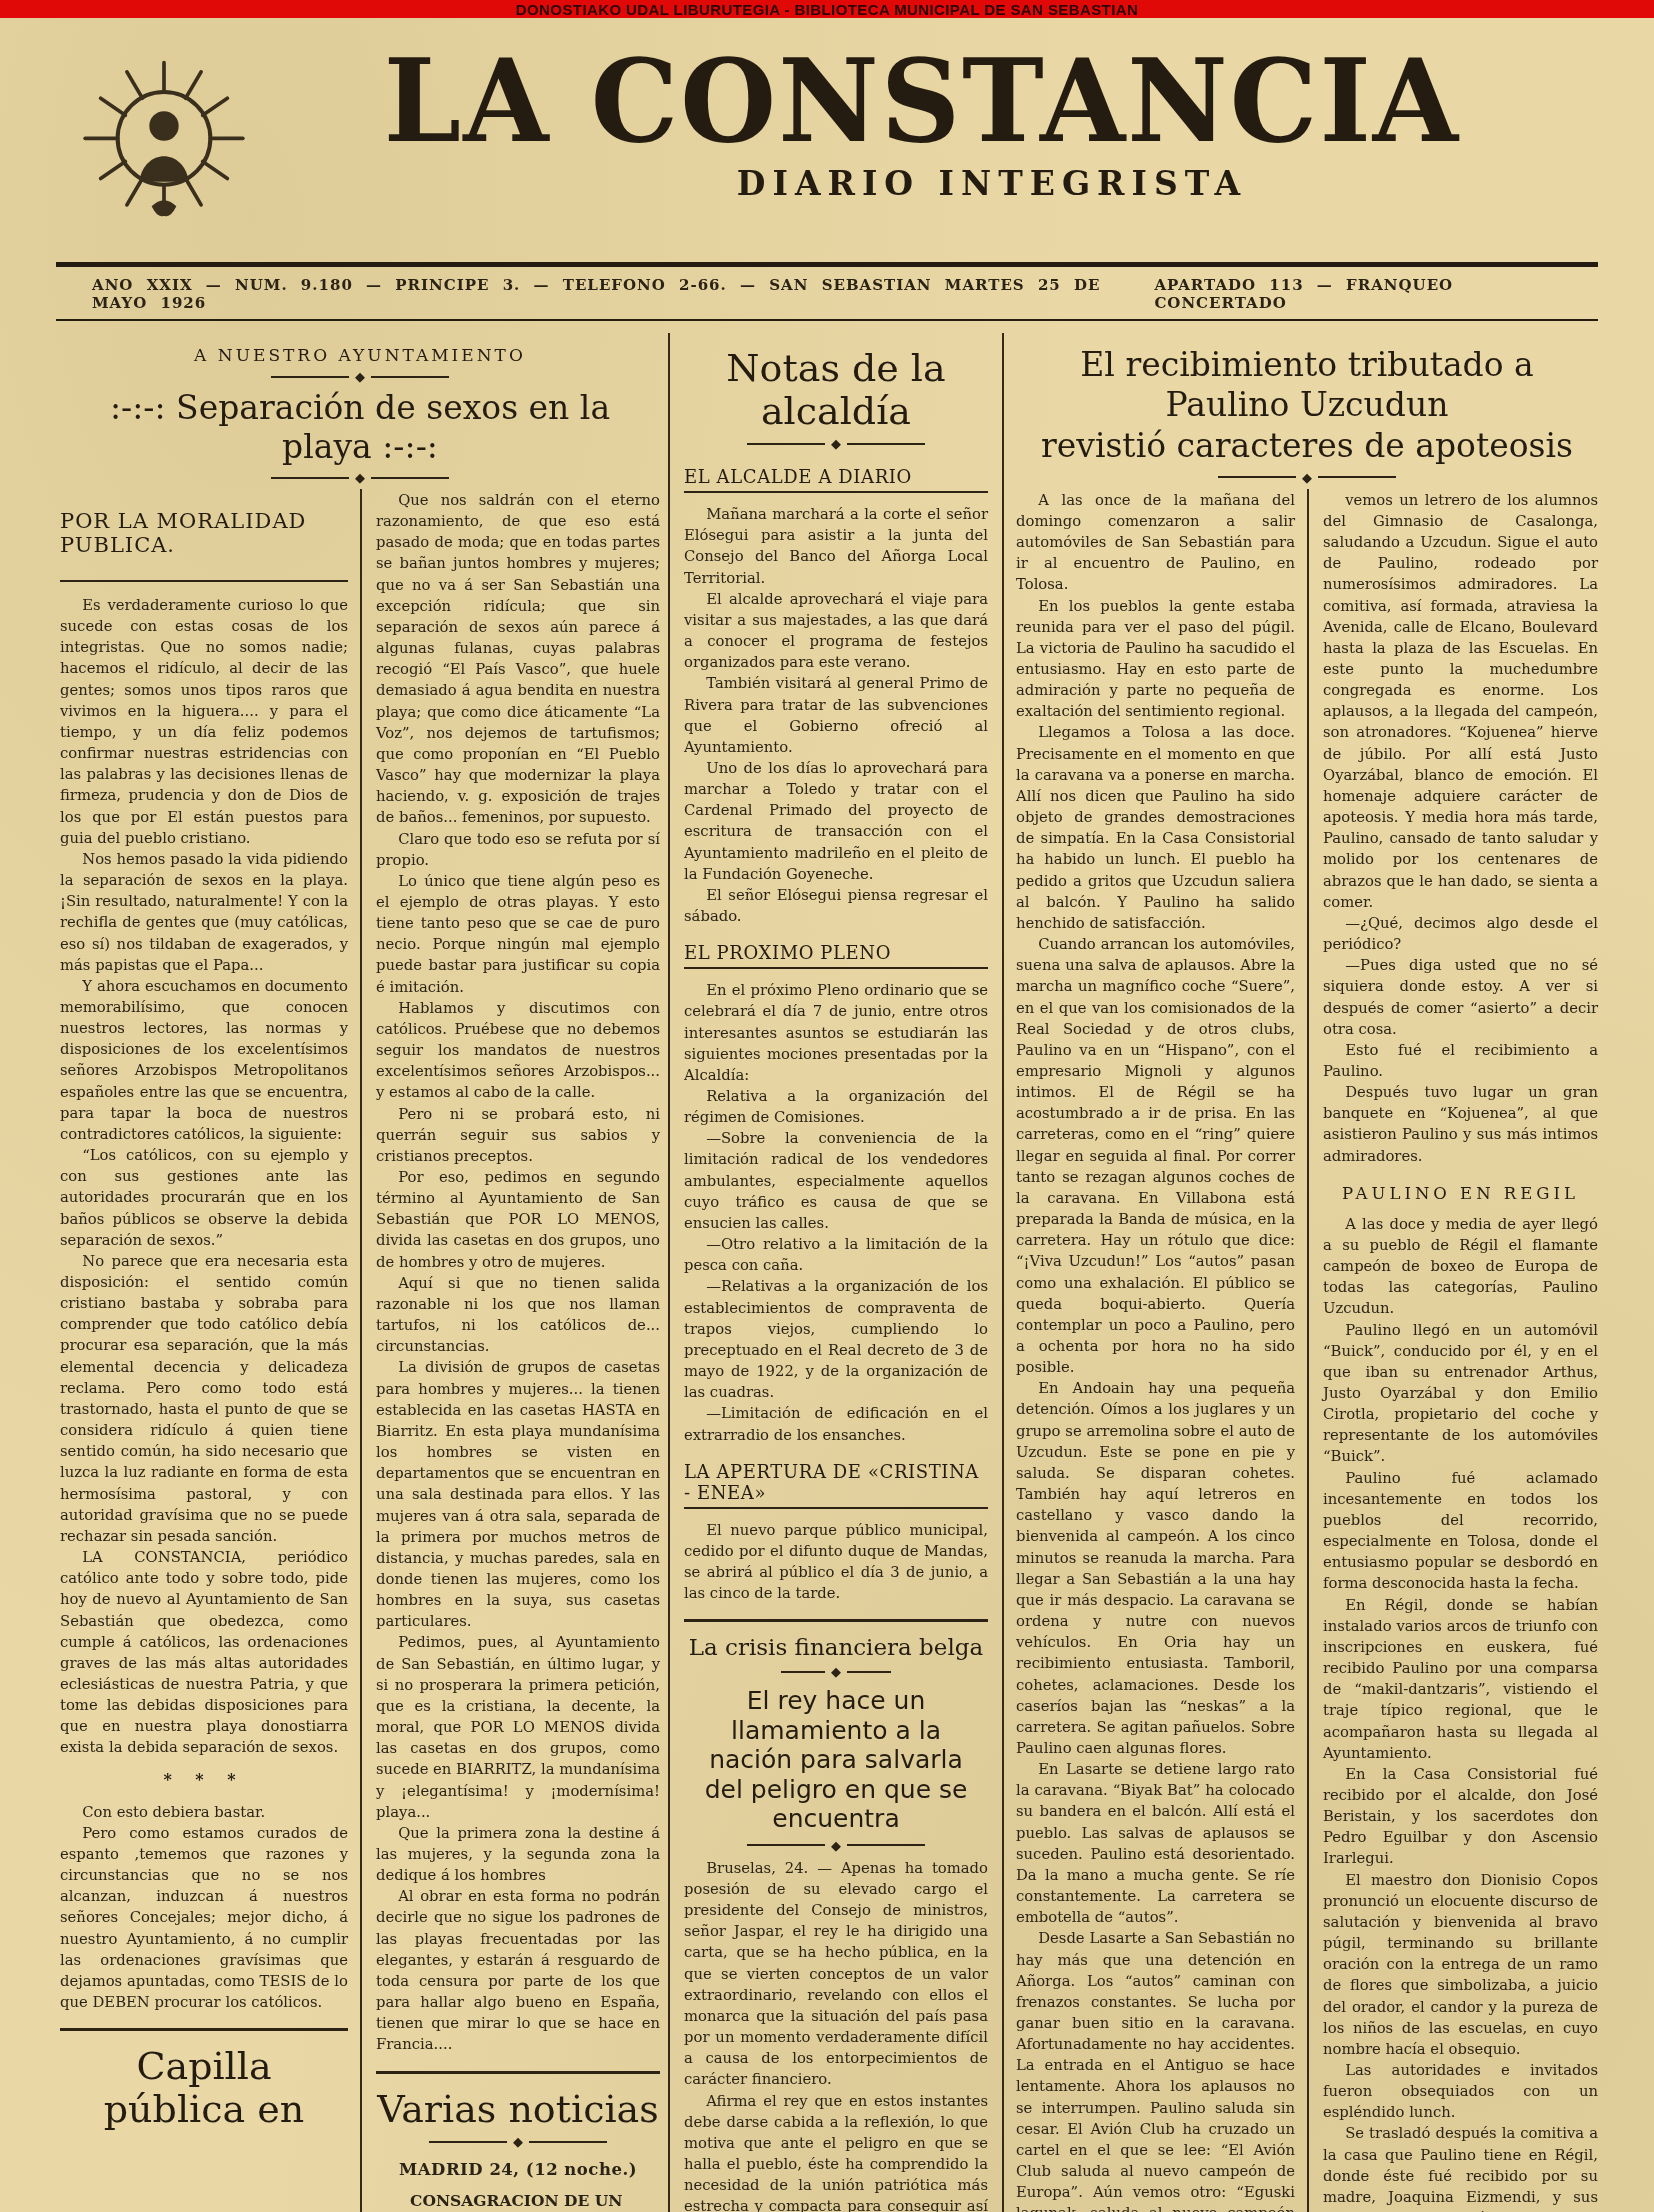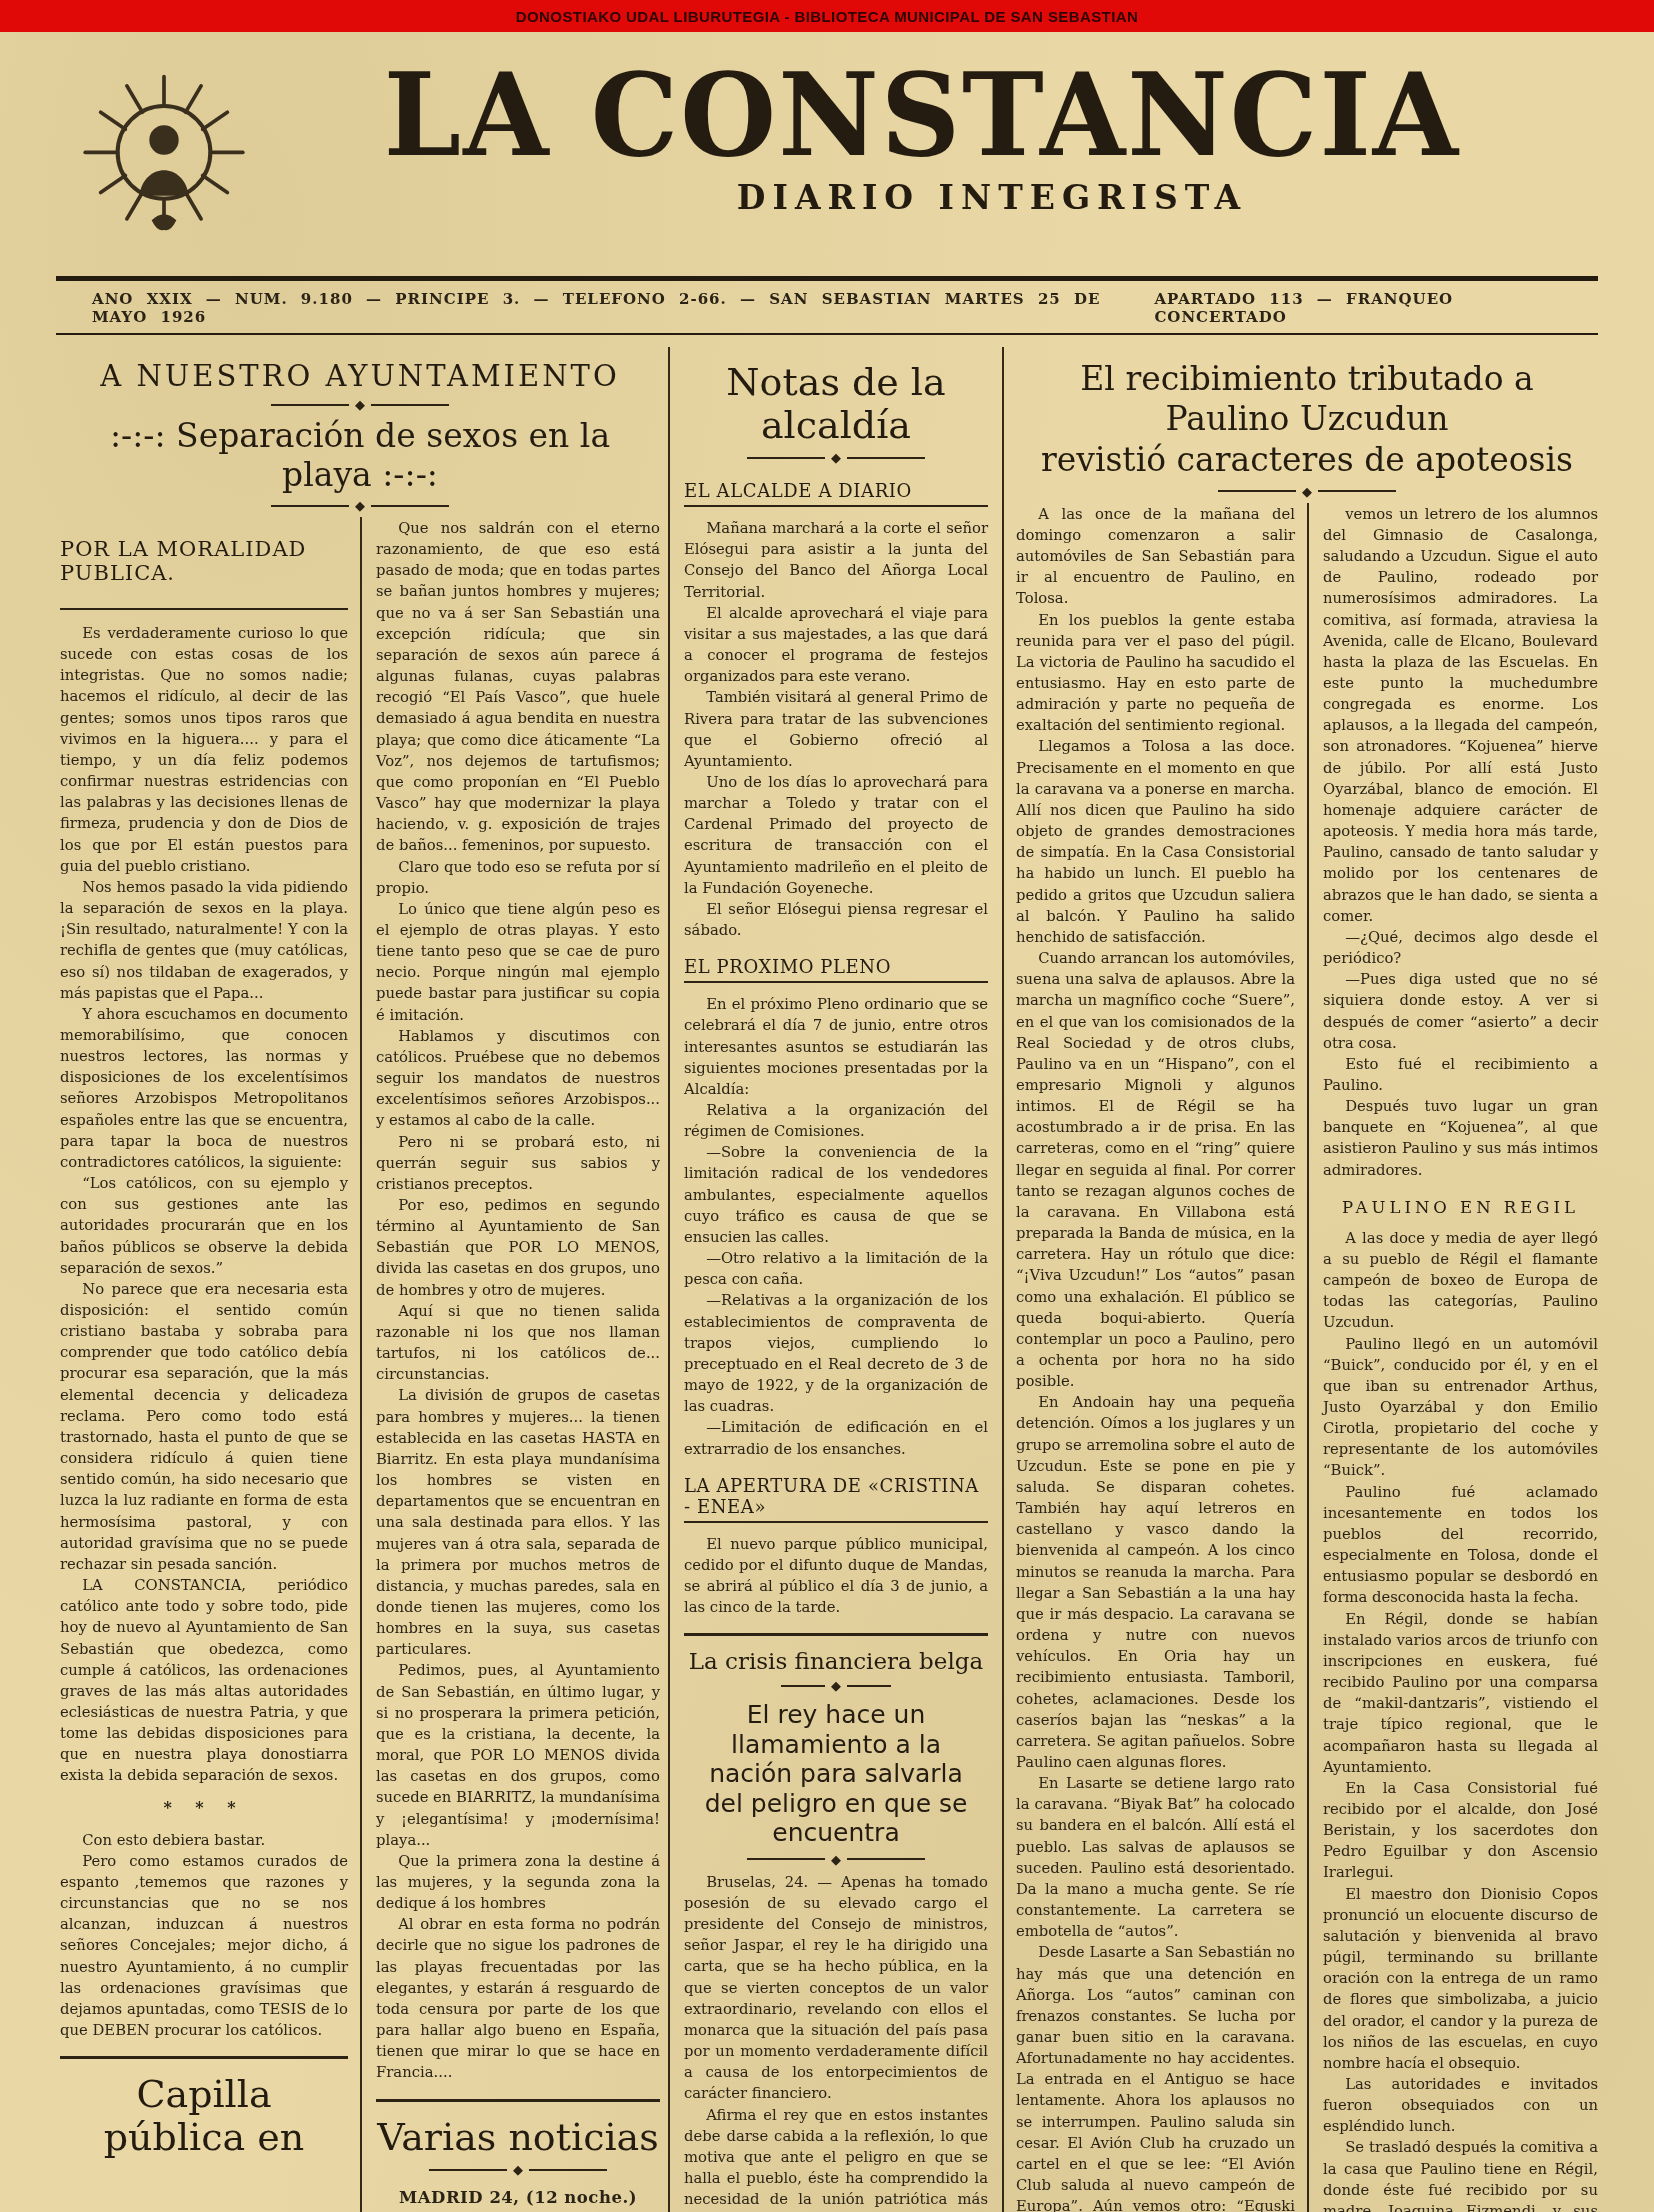--- a/index.html
+++ b/index.html
@@ -7,21 +7,21 @@
     width:1654px;min-height:2212px;margin:0 auto;position:relative;box-sizing:border-box;
     font-family:"DejaVu Serif","Liberation Serif",serif;color:#2b2416;
     background:
       radial-gradient(ellipse at 15% 8%, rgba(122,92,40,.10), transparent 42%),
       radial-gradient(ellipse at 88% 70%, rgba(122,92,40,.12), transparent 45%),
       radial-gradient(ellipse at 50% 100%, rgba(100,75,30,.08), transparent 50%),
       #e9d8a5;
     overflow:hidden;
   }
   .top-banner{
-    height:32px;background:#e10808;display:flex;align-items:center;justify-content:center;
+    height:18px;background:#e10808;display:flex;align-items:center;justify-content:center;
     font-family:"Liberation Sans","DejaVu Sans",sans-serif;font-size:15px;font-weight:bold;
     color:#2d0404;letter-spacing:.4px;
   }
   .masthead{position:relative;height:218px;}
   .emblem{position:absolute;left:66px;top:14px;width:196px;height:170px;}
   .mast-title{
     text-align:center;padding-left:190px;font-size:110px;font-weight:bold;line-height:1;
     letter-spacing:2px;color:#241c10;margin-top:26px;transform:scaleY(1.04);transform-origin:top;
     white-space:nowrap;
   }
@@ -39,21 +39,21 @@
   }
   .content{display:flex;align-items:stretch;box-sizing:border-box;padding:12px 56px 40px 60px;font-size:14.8px;}
   .group-left{width:600px;flex:none;}
   .col3{width:304px;flex:none;border-left:2px solid #352a18;border-right:2px solid #352a18;
         padding:0 14px;margin-left:8px;box-sizing:content-box;}
   .group-right{flex:1;padding-left:12px;}
   .subcols{display:flex;align-items:stretch;}
   .subcol{width:50%;box-sizing:border-box;padding-right:12px;}
   .subcol.second{border-left:2px solid #352a18;padding-left:14px;padding-right:0;}
   .para{margin:0;text-indent:1.5em;text-align:justify;line-height:1.43;}
-  .kicker1{font-size:29px;letter-spacing:3px;text-align:center;margin:12px 0 2px;color:#241c10;}
+  .kicker1{font-size:17px;letter-spacing:3px;text-align:center;margin:12px 0 2px;color:#241c10;}
   .headline-playa{font-size:33px;text-align:center;font-weight:normal;margin:4px 0 0;color:#241c10;}
   .subhead-moralidad{font-size:21px;font-weight:normal;letter-spacing:1px;margin:20px 0 12px;
     padding-bottom:23px;border-bottom:2px solid #2c2315;color:#241c10;}
   .orn{display:flex;align-items:center;justify-content:center;width:230px;margin:5px auto;}
   .orn::before,.orn::after{content:"";width:78px;border-top:2px solid #2c2315;}
   .orn span{padding:0 6px;font-size:13px;line-height:1;color:#2c2315;}
   .orn.wide{width:360px;}
   .orn.small{width:140px;}.orn.small::before,.orn.small::after{width:44px;}
   .stars{text-align:center;font-weight:bold;letter-spacing:9px;margin:12px 0;font-size:16px;}
   .rule-col{border-top:3px solid #2c2315;margin:16px 0 8px;}

